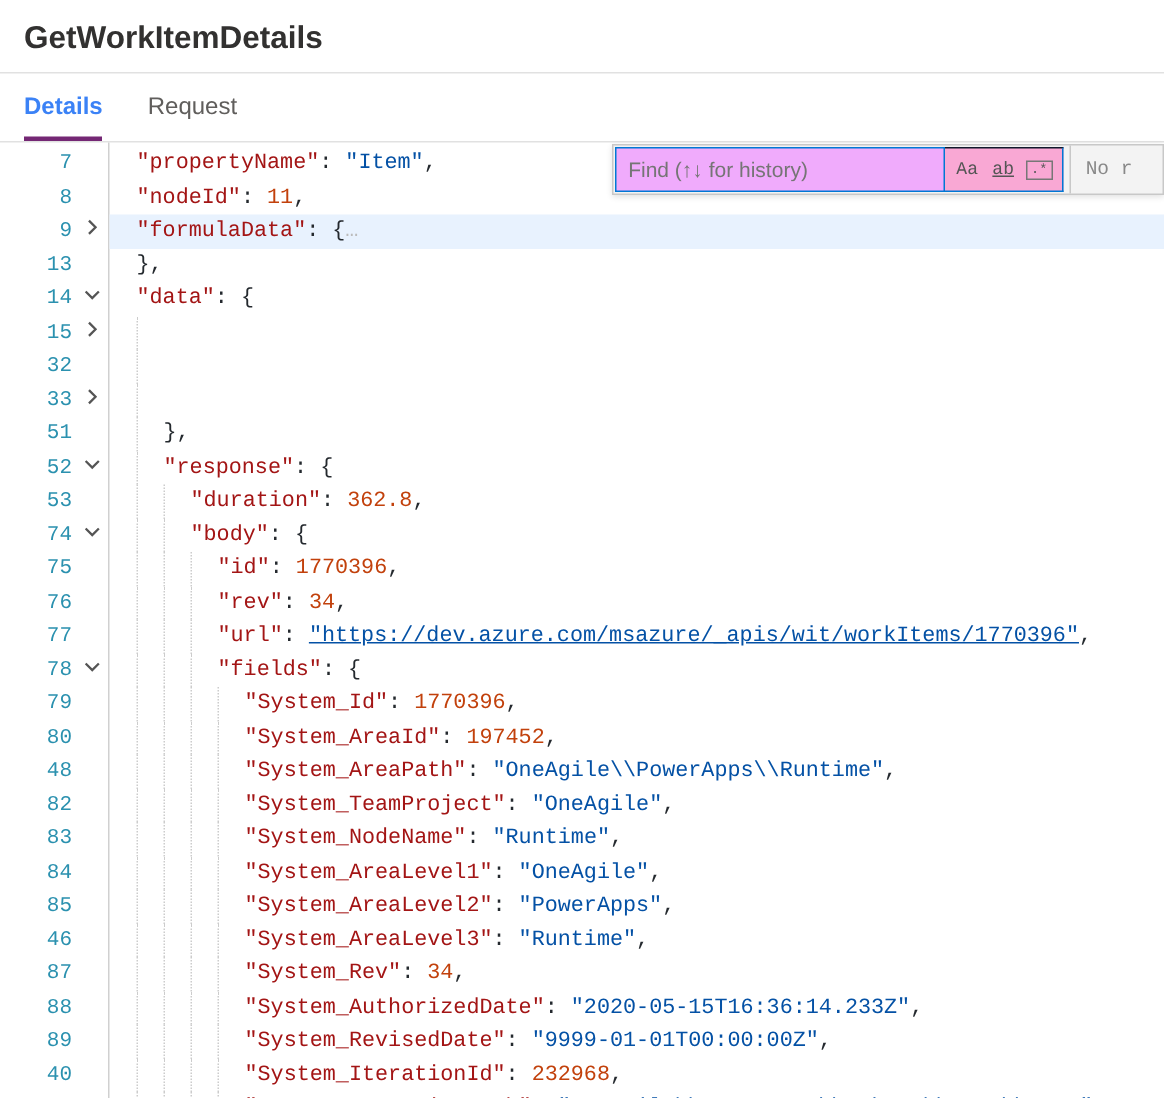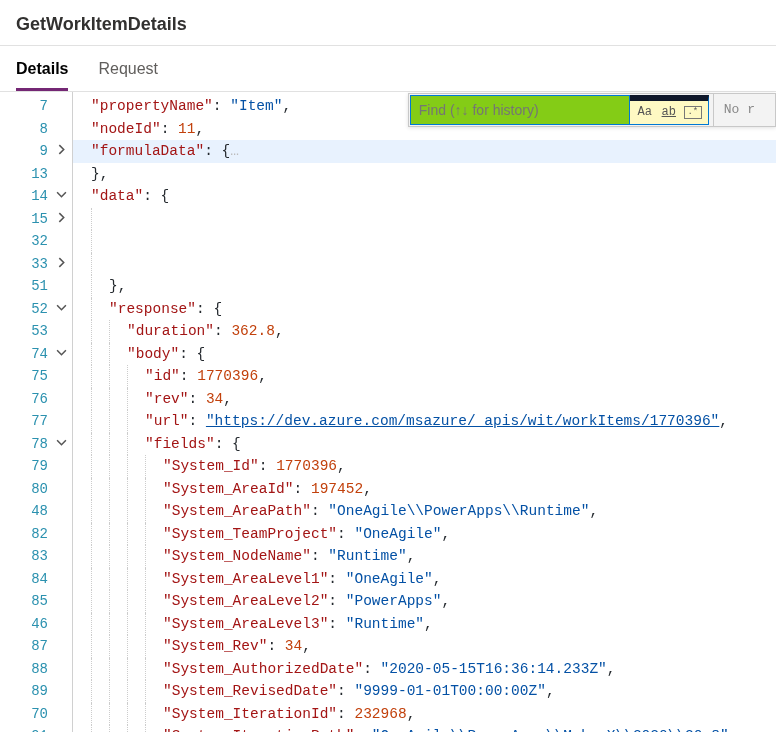--- a/index.html
+++ b/index.html
@@ -8,39 +8,39 @@
       background: #fff;
       color: #333;
       width: 776px;
       overflow: hidden;
     }
     .header {
       padding: 14px 16px 10px;
       border-bottom: 1px solid #e1e1e1;
     }
     .title {
-      font-size: 18px;
+      font-size: 21px;
       font-weight: 600;
       color: #323130;
     }
     .tabs {
       display: flex;
       gap: 30px;
       padding: 0 16px;
       border-bottom: 1px solid #e1e1e1;
     }
     .tab {
       padding: 14px 0 10px;
       font-size: 16px;
       color: #605e5c;
       cursor: pointer;
       border-bottom: 3px solid transparent;
     }
     .tab.active {
-      color: #000000;
+      color: #3b82f6;
       font-weight: 600;
       border-bottom: 3px solid #742774;
     }
     .editor-wrap {
       position: relative;
       display: flex;
       font-family: Consolas, "Courier New", monospace;
       font-size: 14.5px;
       line-height: 22.5px;
     }
@@ -99,36 +99,36 @@
       background: #f3f3f3;
       border: 1px solid #c8c8c8;
       height: 34px;
       box-shadow: 0 1px 4px rgba(0,0,0,0.12);
       z-index: 10;
     }
     .find input {
       width: 220px;
       height: 30px;
       border: 1px solid #0078d4;
-      background: #84cc16;
+      background: #f0abfc;
       font-size: 14px;
       padding: 4px 8px;
       outline: none;
       margin: 1px;
     }
     .find-icons {
       display: flex;
       align-items: center;
       gap: 6px;
       padding: 0 6px;
       color: #555;
       font-size: 12px;
       height: 30px;
-      background: #fef9c3;
-      border-top: 6px solid #0f172a;
+      background: #f9a8d4;
+      border-top: 1px solid #0f172a;
       border-bottom: 1px solid #0078d4;
       border-right: 1px solid #0078d4;
       margin-left:-1px;
     }
     .find-sep { width:1px; height: 32px; background:#c8c8c8; margin: 0 4px;}
     .find-nores {
       font-size: 13px;
       color: #888;
       padding: 0 20px 0 6px;
       white-space: nowrap;
@@ -277,21 +277,21 @@
       </div>
       <div class="gline">
         <span class="ln">88</span>
         <span class="fold"></span>
       </div>
       <div class="gline">
         <span class="ln">89</span>
         <span class="fold"></span>
       </div>
       <div class="gline">
-        <span class="ln">70</span>
+        <span class="ln">40</span>
         <span class="fold"></span>
       </div>
       <div class="gline">
         <span class="ln">91</span>
         <span class="fold"></span>
       </div>
     </div>
 
   <div class="code">
     <div class="cline"><span class="ind first"></span><span class="tok-key">"propertyName"</span><span class="tok-punc">: </span><span class="tok-str">"Item"</span><span class="tok-punc">,</span></div>

